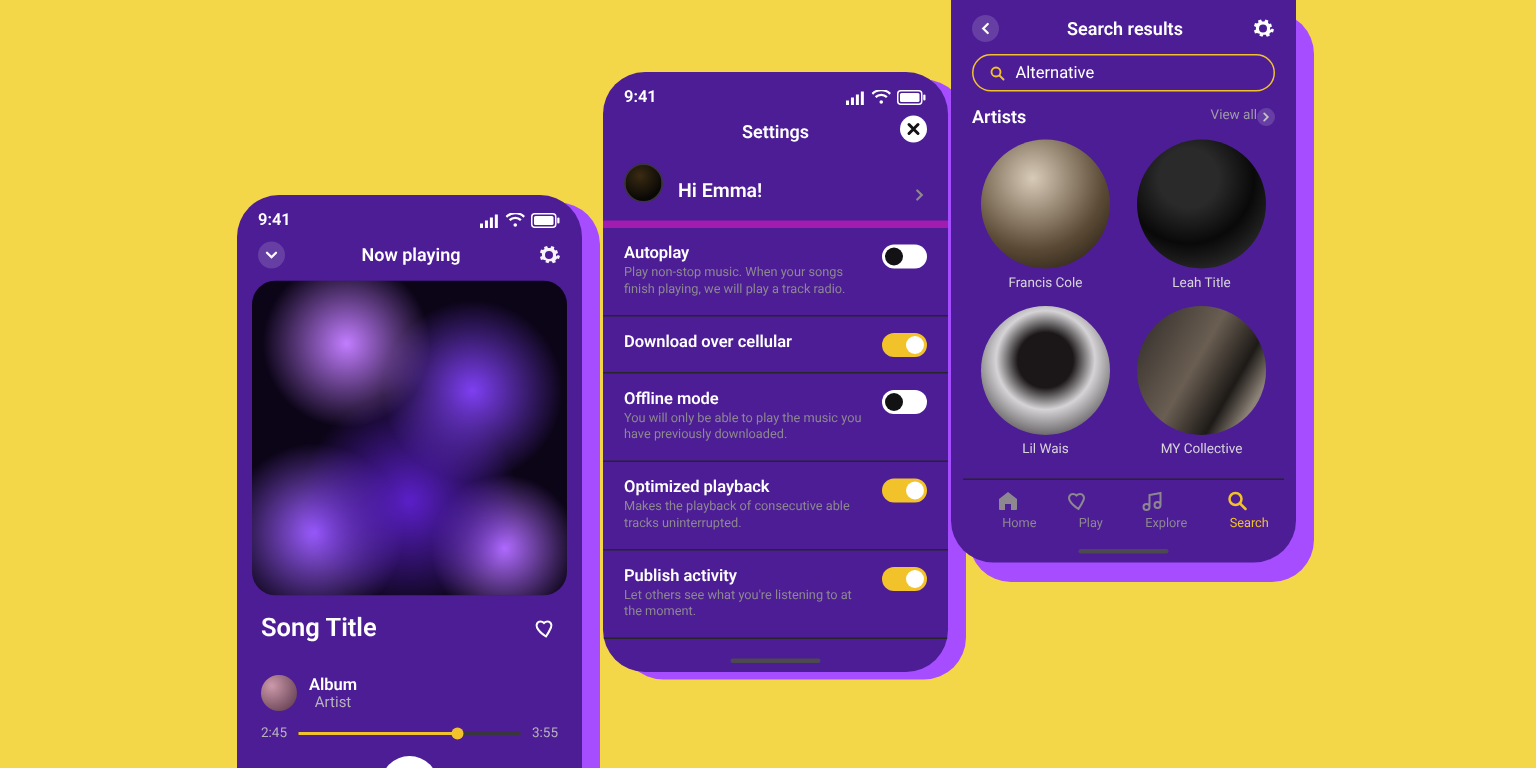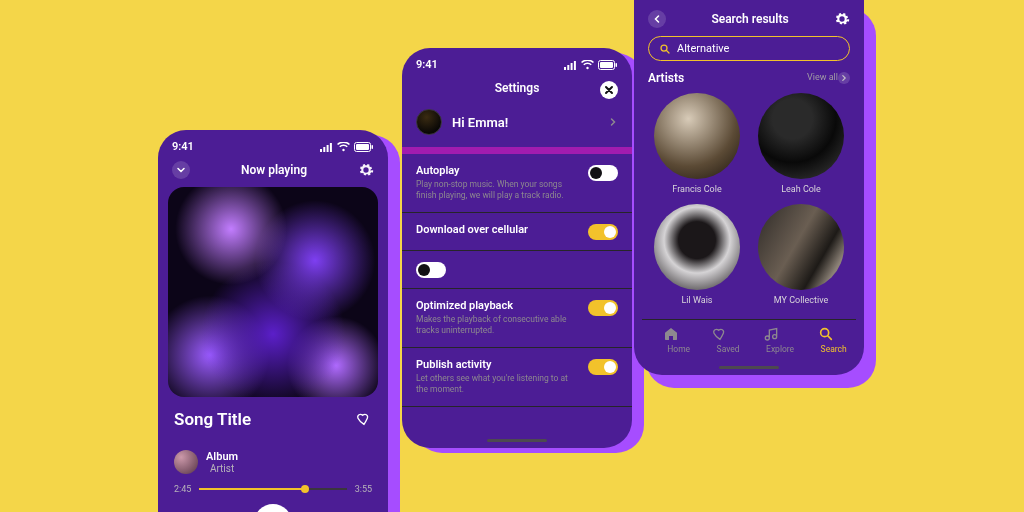--- a/index.html
+++ b/index.html
@@ -84,33 +84,33 @@
   }
   .play-btn {
     width:38px; height:38px; border-radius:50%; background:#fff;
     display:flex; align-items:center; justify-content:center;
   }
 
   
   .p2-shadow { left: 414px; top: 53px; width: 230px; height: 400px; }
   .p2 { left: 402px; top: 48px; width: 230px; height: 400px; }
   .settings-header {
-    display:flex; justify-content:center; align-items:flex-start;
+    display:flex; justify-content:center; align-items:flex-end;
     padding: 6px 14px 10px; position:relative;
   }
   .settings-header .title { font-size:12px; font-weight:600;}
   .settings-header .close {
     position:absolute; right:14px;
     width:18px; height:18px; border-radius:50%; background:#fff;
     display:flex; align-items:center; justify-content:center;
   }
   .profile-row {
-    display:flex; align-items:center; gap:10px;
+    display:flex; align-items:flex-end; gap:10px;
     padding: 4px 14px 12px;
-    border-bottom: 7px solid #a21caf;
+    border-bottom: 5px solid #a21caf;
   }
   .avatar {
     width:26px; height:26px; border-radius:50%;
     background: radial-gradient(circle at 40% 30%, #3a2b12, #0a0806 70%);
     border: 1px solid #3a363d;
   }
   .profile-row .greet { font-size:13px; font-weight:600; flex:1;}
   .setting {
     padding: 10px 14px;
     display:flex; gap:10px; align-items:flex-start;
@@ -321,20 +321,24 @@
       </div>
       <div class="setting">
         <div class="setting-txt">
           <div class="setting-label">Download over cellular</div>
         </div>
         <div class="toggle on">
           <div class="knob"></div>
         </div>
       </div>
       <div class="setting">
+        <div class="setting-txt">
+          <div class="setting-label">Offline mode</div>
+          <div class="setting-desc">You will only be able to play the music you have previously downloaded.</div>
+        </div>
         <div class="toggle off">
           <div class="knob"></div>
         </div>
       </div>
       <div class="setting">
         <div class="setting-txt">
           <div class="setting-label">Optimized playback</div>
           <div class="setting-desc">Makes the playback of consecutive able tracks uninterrupted.</div>
         </div>
         <div class="toggle on">
@@ -391,21 +395,21 @@
     </span>
   </div>
 
   <div class="artist-grid">
     <div class="artist">
       <div class="artist-img a1"></div>
       <span class="artist-name">Francis Cole</span>
     </div>
     <div class="artist">
       <div class="artist-img a2"></div>
-      <span class="artist-name">Leah Cole</span>
+      <span class="artist-name">Leah Title</span>
     </div>
     <div class="artist">
       <div class="artist-img a3"></div>
       <span class="artist-name">Lil Wais</span>
     </div>
     <div class="artist">
       <div class="artist-img a4"></div>
       <span class="artist-name">MY Collective</span>
     </div>
   </div>
@@ -414,21 +418,21 @@
       <div class="tab">
         <svg width="16" height="16" viewBox="0 0 24 24">
           <path fill="currentColor" d="M3 10l9-7 9 7v10a1 1 0 01-1 1h-5v-6h-6v6H4a1 1 0 01-1-1z"></path>
         </svg>
         <span class="tab-label">Home</span>
       </div>
       <div class="tab">
         <svg width="16" height="16" viewBox="0 0 24 24">
           <path fill="none" stroke="currentColor" stroke-width="2" d="M12 20s-7-4.5-9-9c-1.3-3 .5-6 3.5-6 2 0 3.5 1.5 3.5 1.5S11.5 5 13.5 5c3 0 4.8 3 3.5 6-2 4.5-5 9-5 9z"></path>
         </svg>
-        <span class="tab-label">Saved</span>
+        <span class="tab-label">Play</span>
       </div>
       <div class="tab">
         <svg width="16" height="16" viewBox="0 0 24 24">
           <path fill="none" stroke="currentColor" stroke-width="2" d="M8 18V6l11-2v12M8 18a3 3 0 11-6 0 3 3 0 016 0zm11-2a3 3 0 11-6 0 3 3 0 016 0z"></path>
         </svg>
         <span class="tab-label">Explore</span>
       </div>
       <div class="tab active">
         <svg width="16" height="16" viewBox="0 0 24 24">
           <circle cx="10" cy="10" r="6" fill="none" stroke="currentColor" stroke-width="2.5"></circle>

